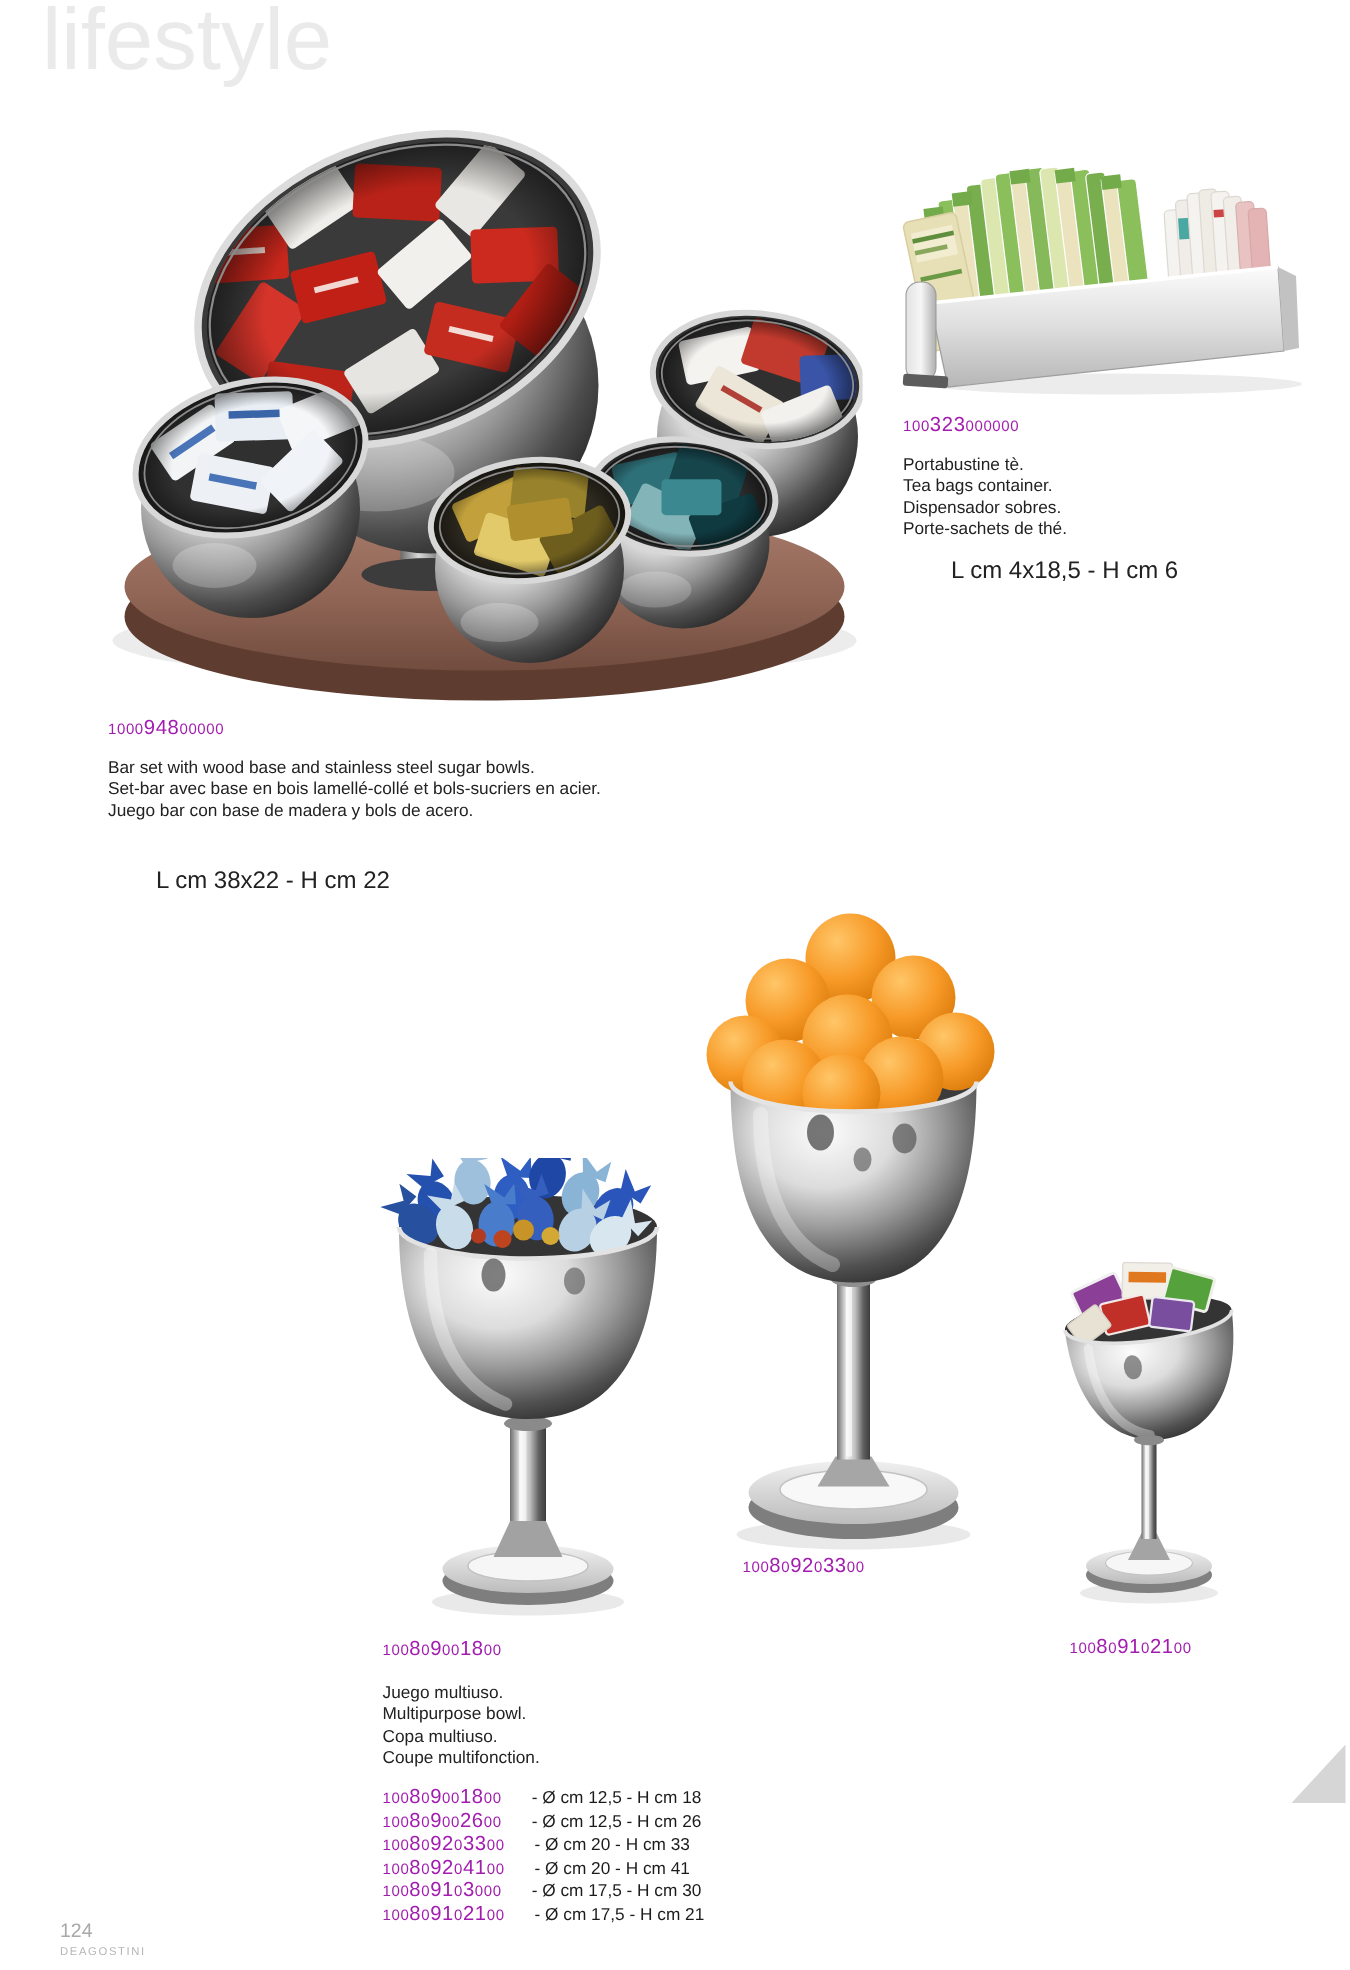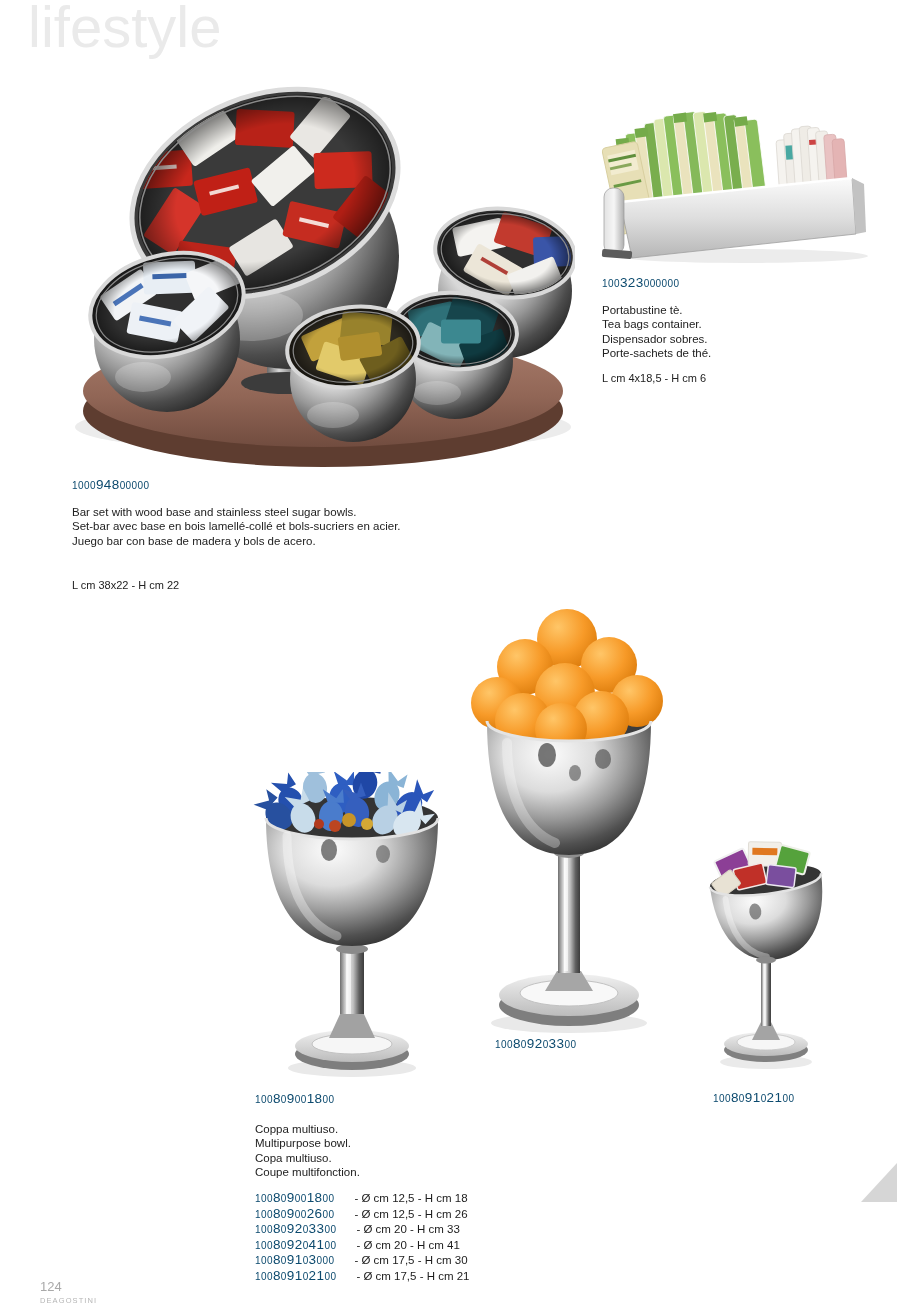--- a/index.html
+++ b/index.html
@@ -4,25 +4,25 @@
 <style>
   html,body{margin:0;padding:0;}
   body{
     width:900px;height:1313px;position:relative;background:#ffffff;
     font-family:"Liberation Sans", sans-serif;overflow:hidden;color:#222;
   }
   .abs{position:absolute;}
   .watermark{
     font-size:58px;color:#eaeaea;font-weight:400;letter-spacing:0px;line-height:1;
   }
-  .code{font-size:13.5px;color:#0c4a6e;white-space:nowrap;letter-spacing:.4px;}
+  .code{font-size:13.5px;color:#a21caf;white-space:nowrap;letter-spacing:.4px;}
   .code .cd-s{font-size:10px;}
   .code .cd-l{font-size:13.5px;}
   .desc{font-size:11.5px;line-height:14.4px;color:#222;}
-  .dims{font-size:11px;color:#222;white-space:nowrap;}
+  .dims{font-size:16px;color:#222;white-space:nowrap;margin-left:32px;}
   .variants .row{height:15.6px;display:flex;align-items:baseline;white-space:nowrap;}
   .variants .spec{font-size:11.5px;color:#1c1c1c;margin-left:20px;}
   .pagenum{font-size:13px;color:#a9a9a9;}
   .publisher{font-size:7.5px;color:#b5b5b5;letter-spacing:1.1px;}
   .corner{
     width:0;height:0;border-right:36px solid #d6d6d6;border-top:39px solid transparent;
   }
   .photo svg{display:block;width:100%;height:100%;}
 </style>
 </head>
@@ -470,21 +470,21 @@
       </g>
       <ellipse cx="76" cy="122" rx="10" ry="3.5" fill="#8a8a8a"></ellipse>
     </svg>
   </div>
 
   <div class="code abs" style="left:495px;top:1036px"><span class="cd-s">1</span><span class="cd-s">0</span><span class="cd-s">0</span><span class="cd-l">8</span><span class="cd-s">0</span><span class="cd-l">9</span><span class="cd-l">2</span><span class="cd-s">0</span><span class="cd-l">3</span><span class="cd-l">3</span><span class="cd-s">0</span><span class="cd-s">0</span></div>
   <div class="code abs" style="left:713px;top:1090px"><span class="cd-s">1</span><span class="cd-s">0</span><span class="cd-s">0</span><span class="cd-l">8</span><span class="cd-s">0</span><span class="cd-l">9</span><span class="cd-l">1</span><span class="cd-s">0</span><span class="cd-l">2</span><span class="cd-l">1</span><span class="cd-s">0</span><span class="cd-s">0</span></div>
 
   <div class="code abs" style="left:255px;top:1091px"><span class="cd-s">1</span><span class="cd-s">0</span><span class="cd-s">0</span><span class="cd-l">8</span><span class="cd-s">0</span><span class="cd-l">9</span><span class="cd-s">0</span><span class="cd-s">0</span><span class="cd-l">1</span><span class="cd-l">8</span><span class="cd-s">0</span><span class="cd-s">0</span></div>
   <div class="desc abs" style="left:255px;top:1122px">
-    <div>Coppa multiuso.</div>
+    <div>Juego multiuso.</div>
     <div>Multipurpose bowl.</div>
     <div>Copa multiuso.</div>
     <div>Coupe multifonction.</div>
   </div>
 
   <div class="variants abs" style="left:255px;top:1190px">
     <div class="row">
       <span class="code"><span class="cd-s">1</span><span class="cd-s">0</span><span class="cd-s">0</span><span class="cd-l">8</span><span class="cd-s">0</span><span class="cd-l">9</span><span class="cd-s">0</span><span class="cd-s">0</span><span class="cd-l">1</span><span class="cd-l">8</span><span class="cd-s">0</span><span class="cd-s">0</span></span>
       <span class="spec">- Ø cm 12,5 - H cm 18</span>
     </div>

